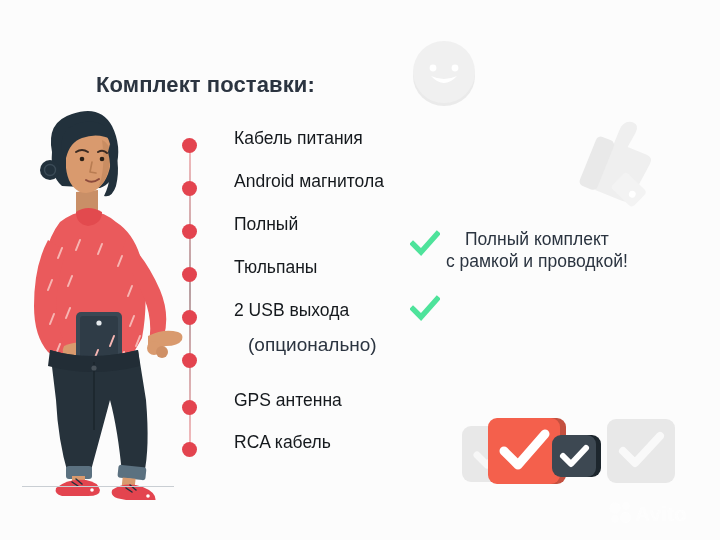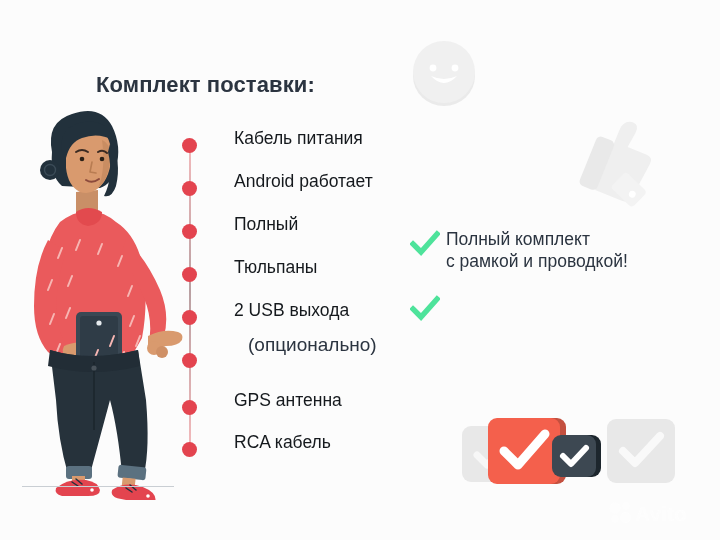--- a/index.html
+++ b/index.html
@@ -105,20 +105,21 @@
     height: 30px;
   }
   .benefit .btext {
     position: absolute;
     left: 36px;
     top: -2px;
     font-size: 17.5px;
     color: #2b3440;
     line-height: 1.28;
     white-space: nowrap;
+    text-align: center;
   }
   #benefit-0 { left: 410px; top: 230px; }
   #benefit-1 { left: 410px; top: 295px; }
 
   
   .cbcluster {
     position: absolute;
     left: 462px;
     top: 412px;
     width: 180px;
@@ -281,21 +282,21 @@
   <div class="timeline">
     <div class="timeline-line"></div>
 
     <div class="tl-item" id="tl-0" style="top:0px">
       <span class="tl-dot"></span>
       <span class="tl-label">Кабель питания</span>
     </div>
 
     <div class="tl-item" id="tl-1" style="top:43px">
       <span class="tl-dot"></span>
-      <span class="tl-label">Android работает</span>
+      <span class="tl-label">Android магнитола</span>
     </div>
 
     <div class="tl-item" id="tl-2" style="top:86px">
       <span class="tl-dot"></span>
       <span class="tl-label">Полный</span>
     </div>
 
     <div class="tl-item" id="tl-3" style="top:129px">
       <span class="tl-dot"></span>
       <span class="tl-label">Тюльпаны</span>

